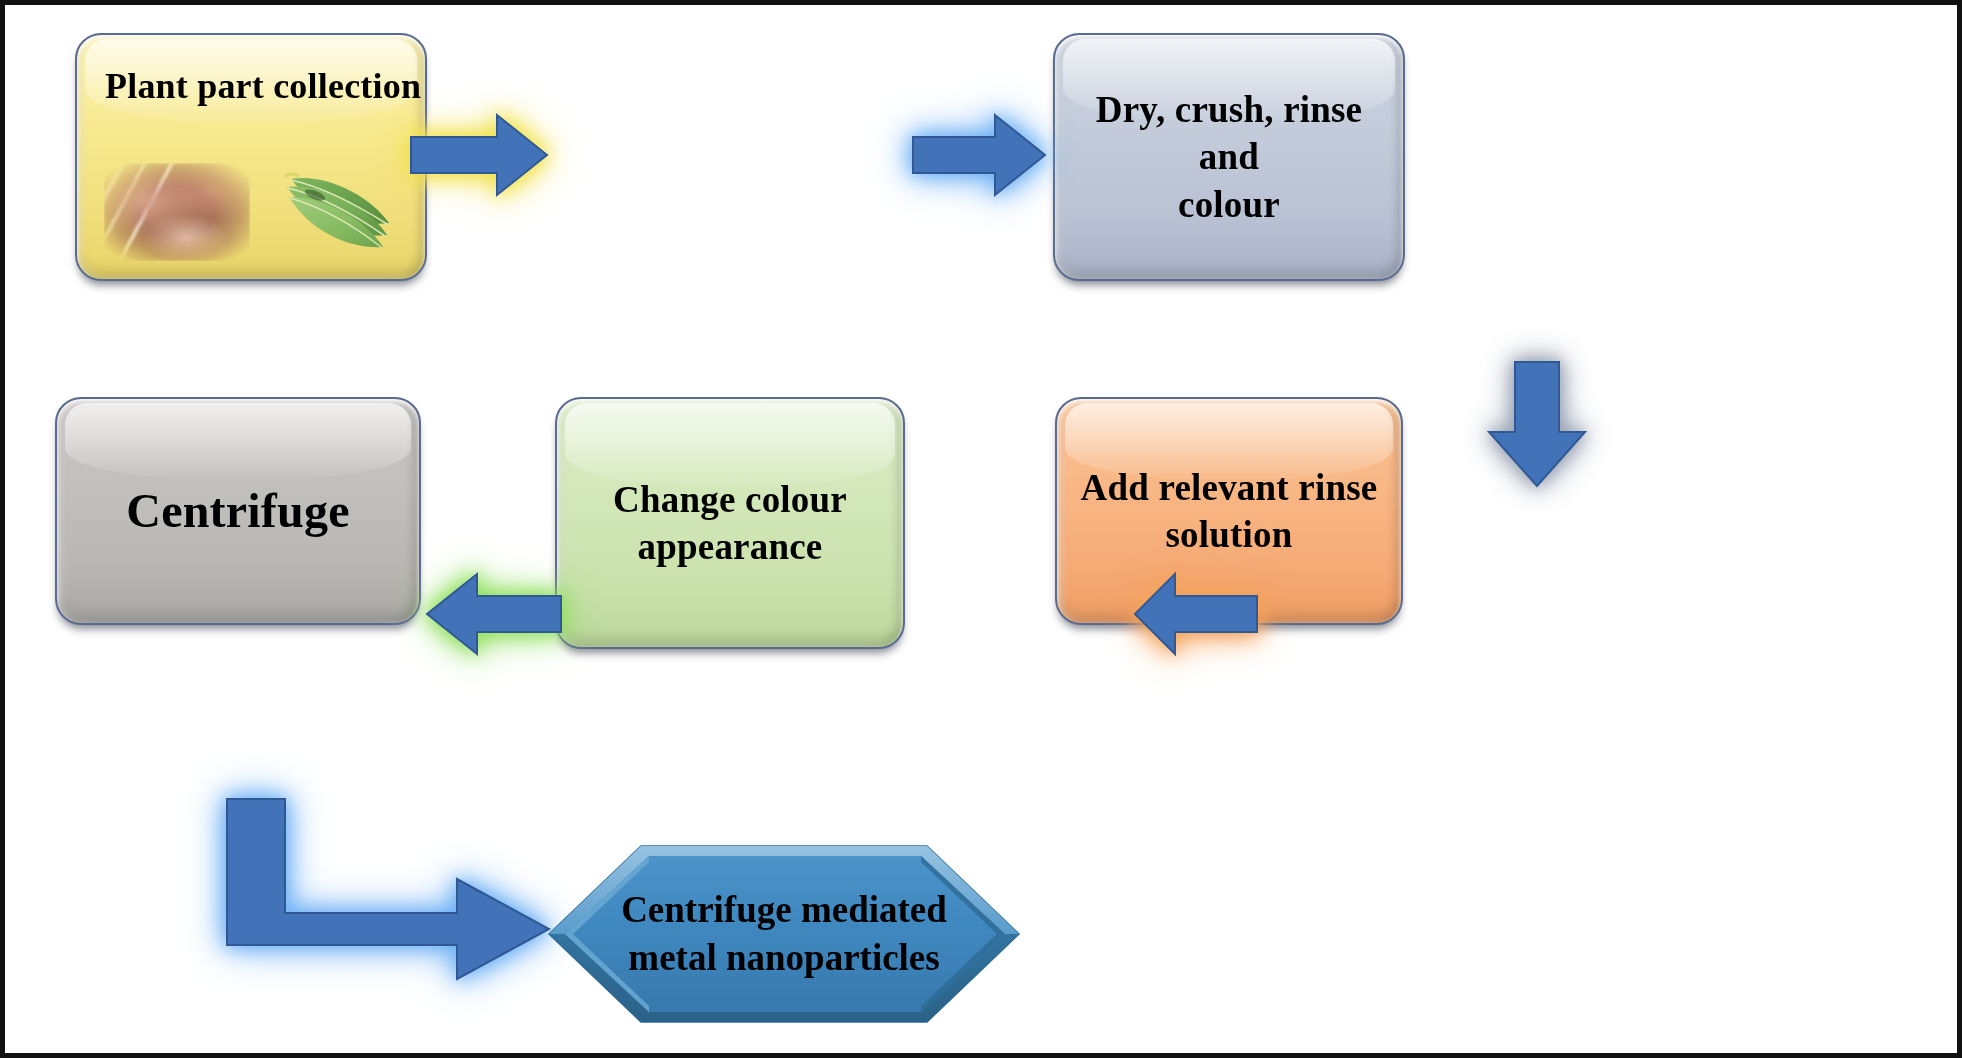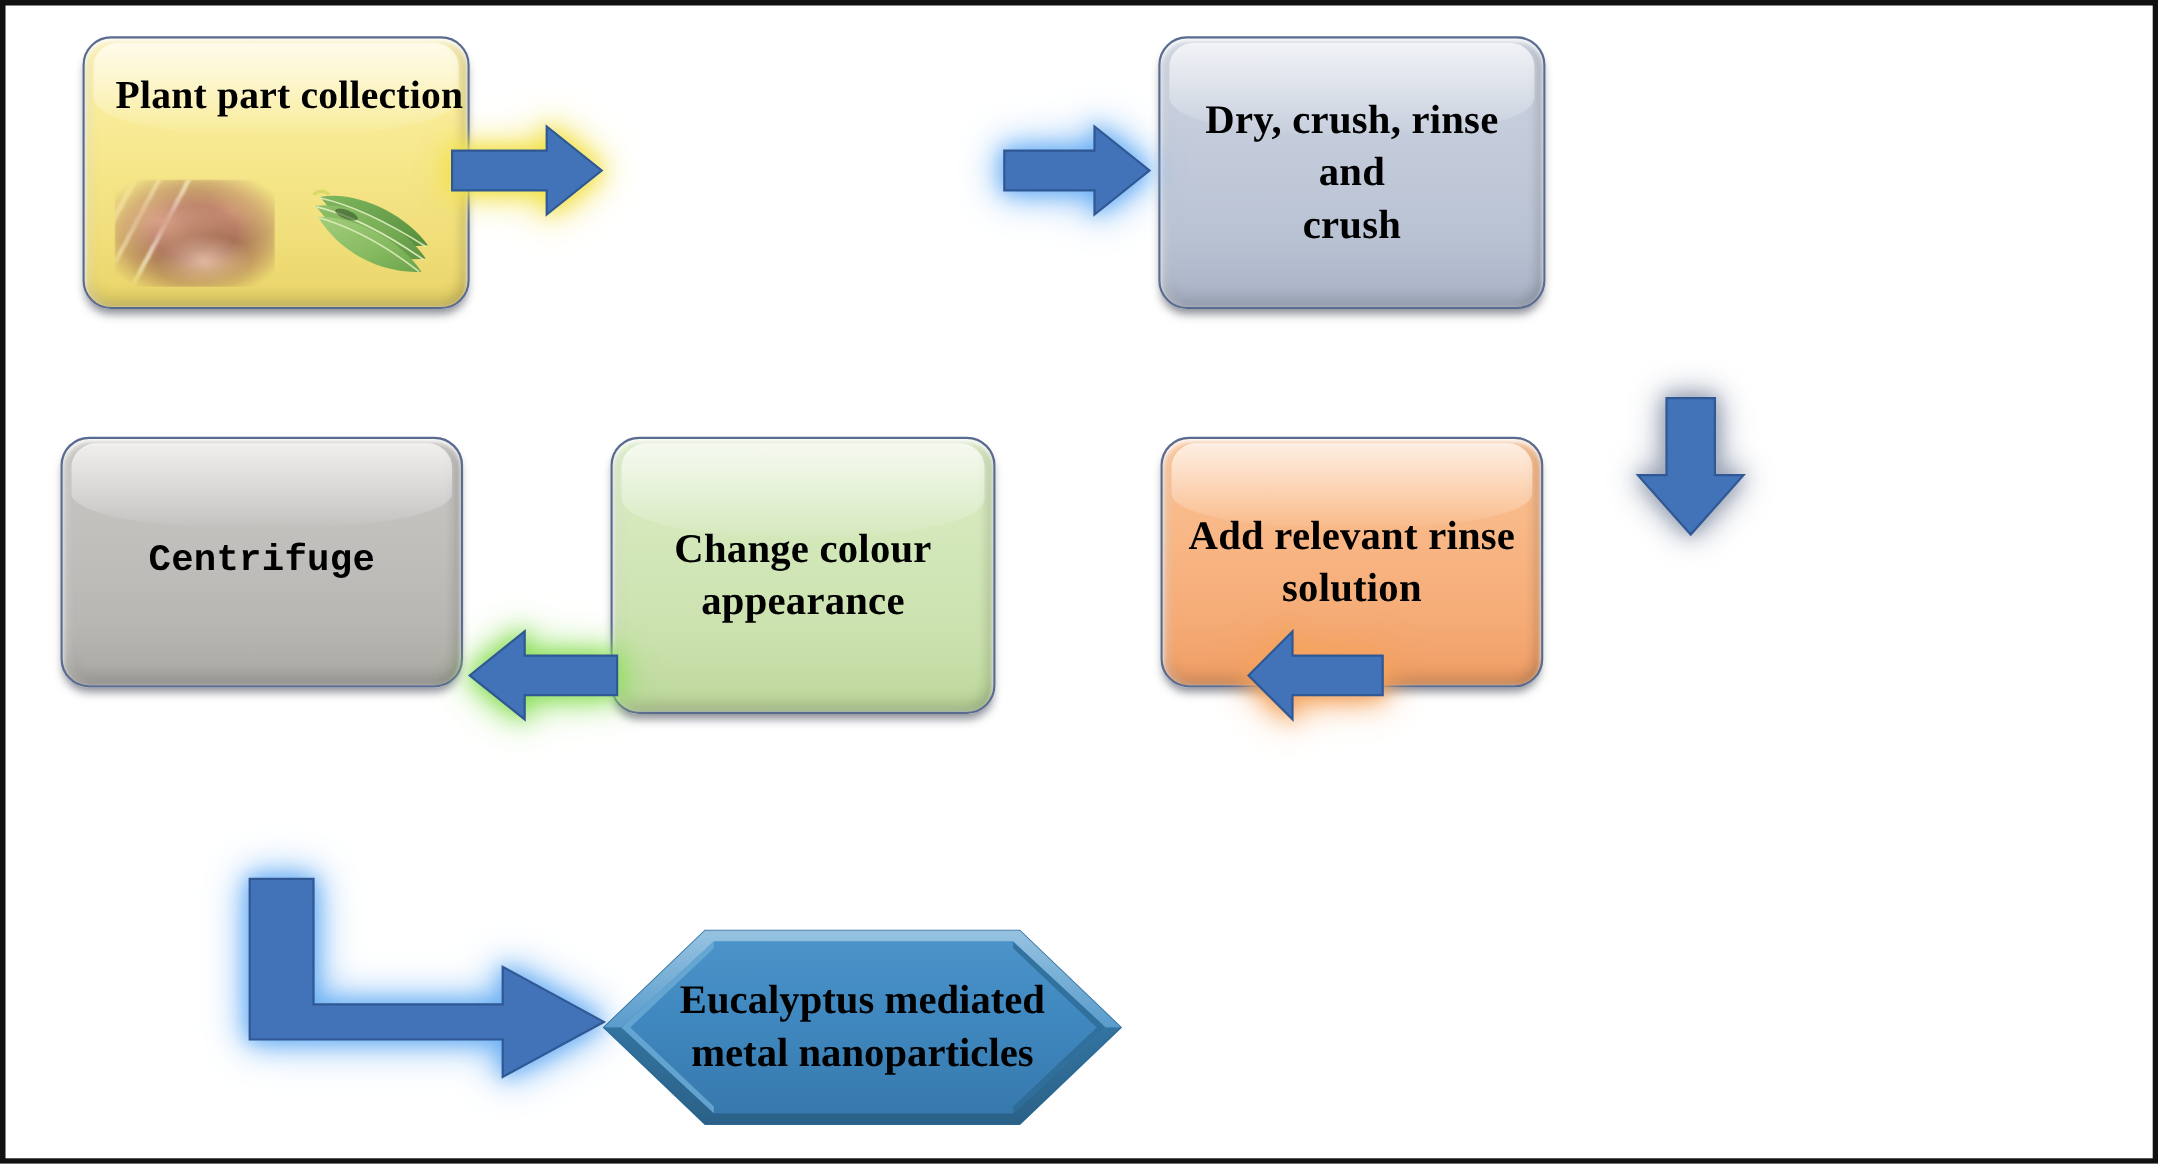--- a/index.html
+++ b/index.html
@@ -183,21 +183,21 @@
 
     <div class="arrow glow-blue" style="left:906px; top:104px;">
       <svg width="138" height="92" viewBox="0 0 138 92">
         <path class="abody" d="M2,28 L84,28 L84,6 L134,46 L84,86 L84,64 L2,64 Z"></path>
       </svg>
     </div>
 
     <div class="node slate" style="left:1048px; top:28px; width:352px; height:248px;">
       <div class="label">
         <span>Dry, crush, rinse and</span><br>
-        <span>crush</span>
+        <span>colour</span>
       </div>
     </div>
 
     <div class="arrow glow-grey" style="left:1480px; top:355px;">
       <svg width="104" height="130" viewBox="0 0 104 130">
         <path class="abody" d="M30,2 L74,2 L74,72 L100,72 L52,126 L4,72 L30,72 Z"></path>
       </svg>
     </div>
 
     <div class="node orange" style="left:1050px; top:392px; width:348px; height:228px;">
@@ -220,21 +220,21 @@
       </div>
     </div>
 
     <div class="arrow glow-green" style="left:420px; top:563px;">
       <svg width="138" height="92" viewBox="0 0 138 92">
         <path class="abody" d="M136,28 L52,28 L52,6 L2,46 L52,86 L52,64 L136,64 Z"></path>
       </svg>
     </div>
 
     <div class="node grey" style="left:50px; top:392px; width:366px; height:228px;">
-      <div class="label" style="font-size:34px;font-family:Liberation Mono, monospace;">Centrifuge</div>
+      <div class="label" style="font-size:48px;">Centrifuge</div>
     </div>
 
     <div class="arrow glow-blue" style="left:218px; top:790px;">
       <svg width="330" height="190" viewBox="0 0 330 190">
         <path class="abody" d="M4,4 L62,4 L62,118 L234,118 L234,84 L326,134 L234,184 L234,150 L4,150 Z"></path>
       </svg>
     </div>
 
     <div class="hexnode" style="left:540px; top:838px; width:478px; height:182px;">
       <svg width="478" height="182" viewBox="0 0 478 182">
@@ -261,20 +261,20 @@
         <path d="M96,179 L382,179 L474,91 L460,91 L376,169 L104,169 L20,91 L4,91 Z" fill="url(#hexBevelBottom)" opacity="0.75"></path>
 
         <path d="M104,13 L376,13 L460,91 L376,169 L104,169 L20,91 Z" fill="url(#hexFill)"></path>
 
         <path d="M20,91 L104,13 L104,19 L28,91 L104,163 L104,169 Z" fill="#6aa9d4" opacity="0.85"></path>
 
         <path d="M460,91 L376,13 L376,19 L452,91 L376,163 L376,169 Z" fill="#2d6a94" opacity="0.8"></path>
       </svg>
       <div class="hextext">
         <div>
-          <span>Eucalyptus mediated</span><br>
+          <span>Centrifuge mediated</span><br>
           <span>metal nanoparticles</span>
         </div>
       </div>
     </div>
 
   </div>
 </div>
 
 </body></html>

